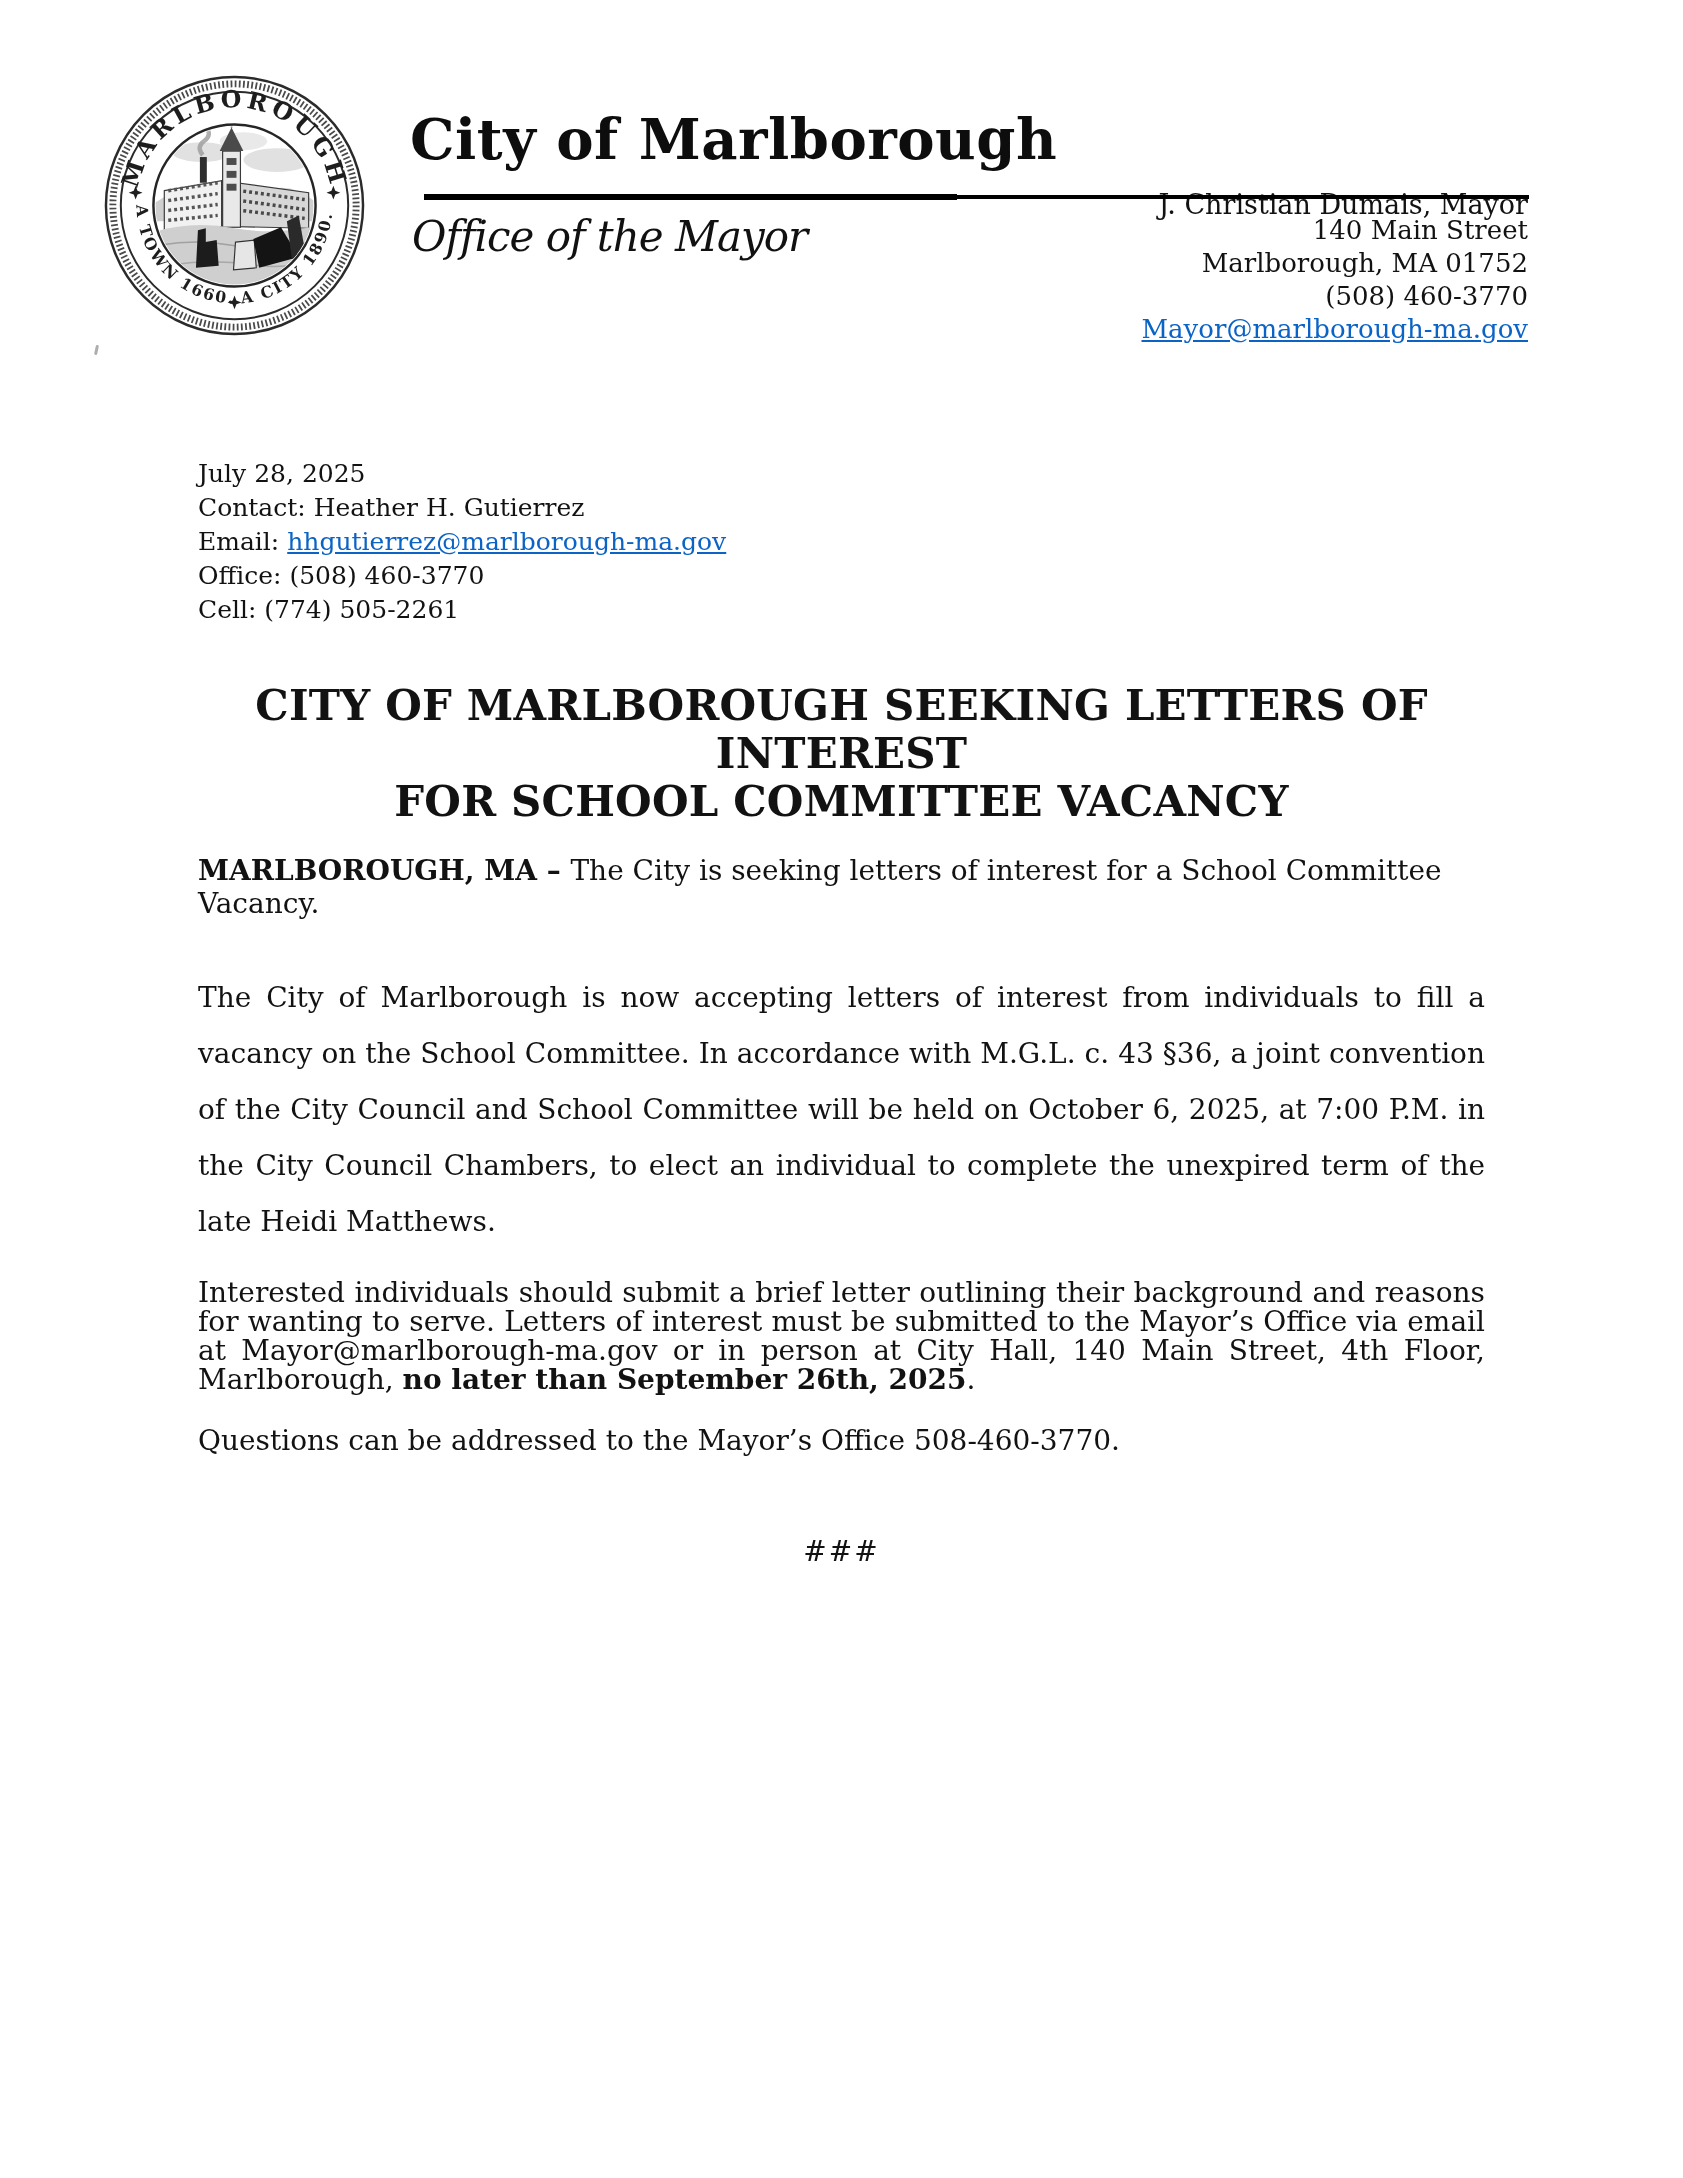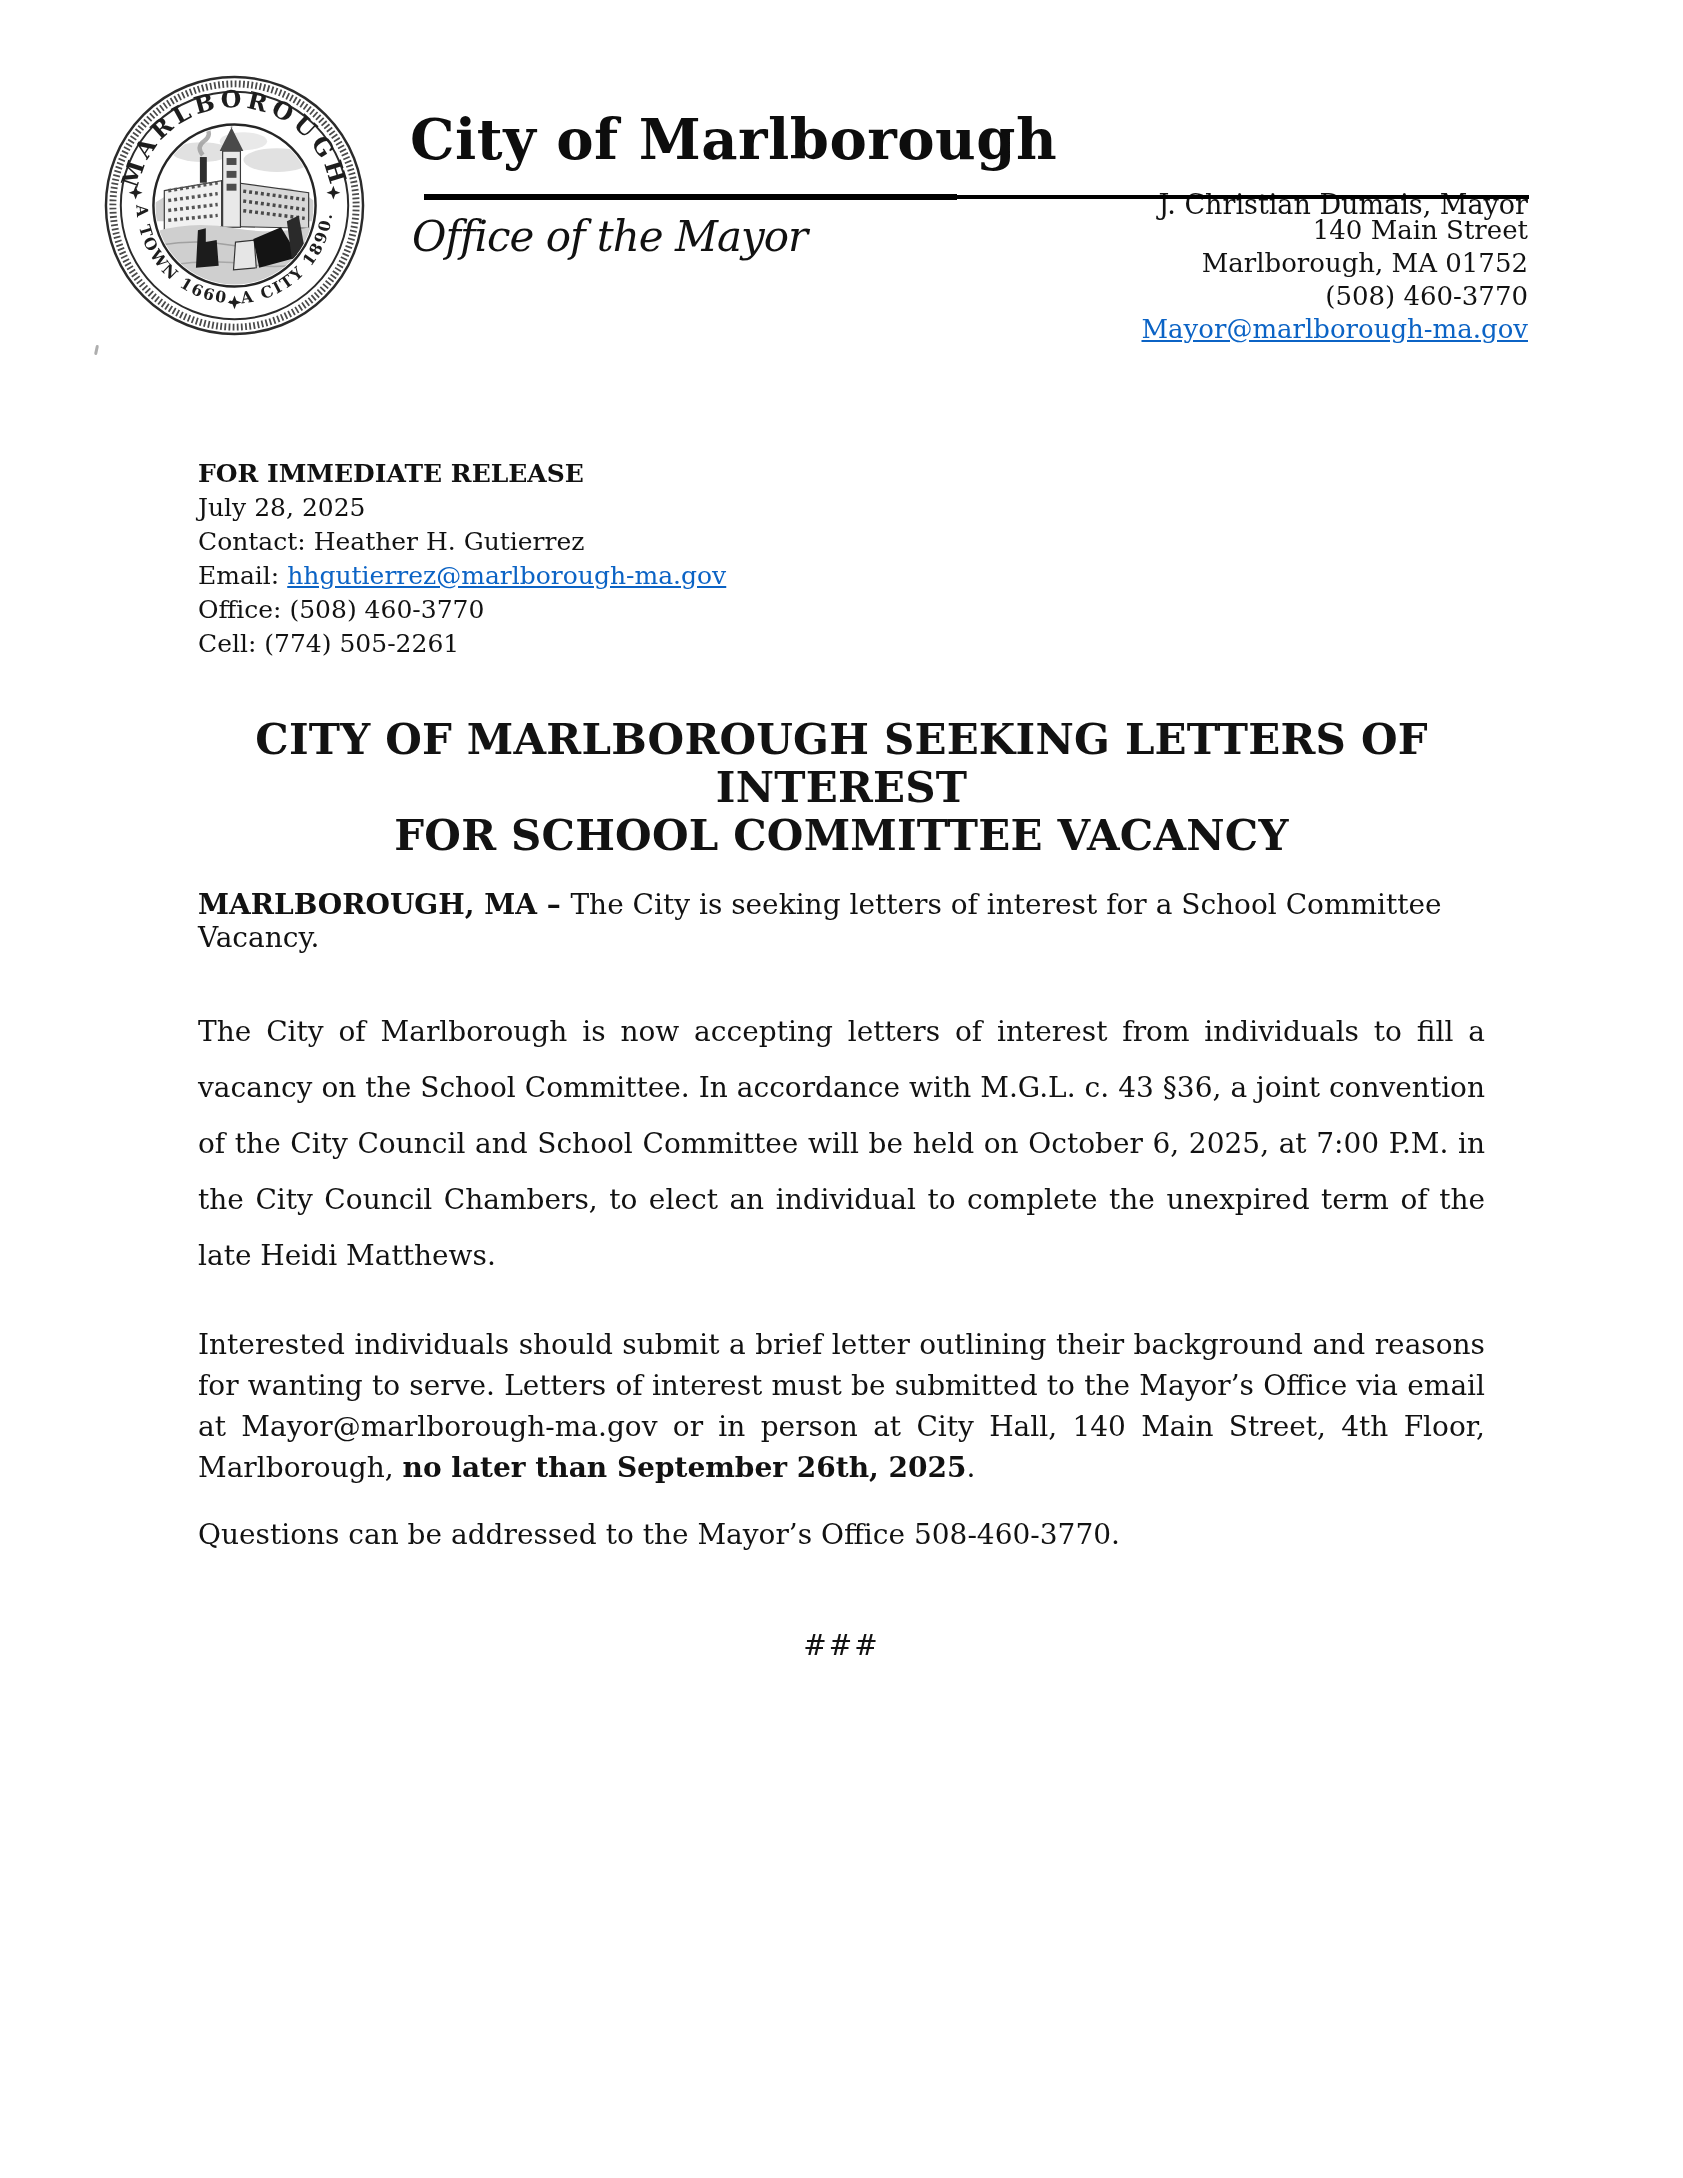--- a/index.html
+++ b/index.html
@@ -44,21 +44,21 @@
   .contact-block{font-size:25px;line-height:34px;}
   .contact-block .bold{font-weight:bold;}
   .headline{
     margin-top:55px;font-size:42px;font-weight:bold;
     line-height:48px;text-align:center;letter-spacing:0.2px;
   }
   .para{font-size:28px;}
   .p1{margin-top:28px;line-height:33px;}
   .p1 .lead{font-weight:bold;text-align:right;}
   .p2{margin-top:50px;line-height:56px;text-align:justify;}
-  .p3{margin-top:40px;line-height:41px;text-align:justify;}
+  .p3{margin-top:28px;line-height:29px;text-align:justify;}
   .p3 .bold{font-weight:bold;}
   .p4{margin-top:30px;line-height:34px;}
   .endmark{
     margin-top:77px;text-align:center;
     font-size:28px;letter-spacing:2px;
   }
   
   .seal-ring-text{font-family:"DejaVu Serif", serif;font-weight:bold;fill:#1d1d1d;}
 </style>
 </head>
@@ -147,21 +147,20 @@
   <div class="address">
     <div>140 Main Street</div>
     <div>Marlborough, MA 01752</div>
     <div>(508) 460-3770</div>
     <div><a class="doclink" style="color:#0b63c5">Mayor@marlborough-ma.gov</a></div>
   </div>
 
   <div class="doc-body">
 
     <div class="contact-block">
-      <div class="bold">FOR IMMEDIATE RELEASE</div>
       <div>July 28, 2025</div>
       <div>Contact: Heather H. Gutierrez</div>
       <div><span>Email: </span><a class="doclink" style="color:#0b63c5">hhgutierrez@marlborough-ma.gov</a></div>
       <div>Office: (508) 460-3770</div>
       <div>Cell: (774) 505-2261</div>
     </div>
 
     <div class="headline">
       <span>CITY OF MARLBOROUGH SEEKING LETTERS OF INTEREST</span><br>
       <span>FOR SCHOOL COMMITTEE VACANCY</span>

